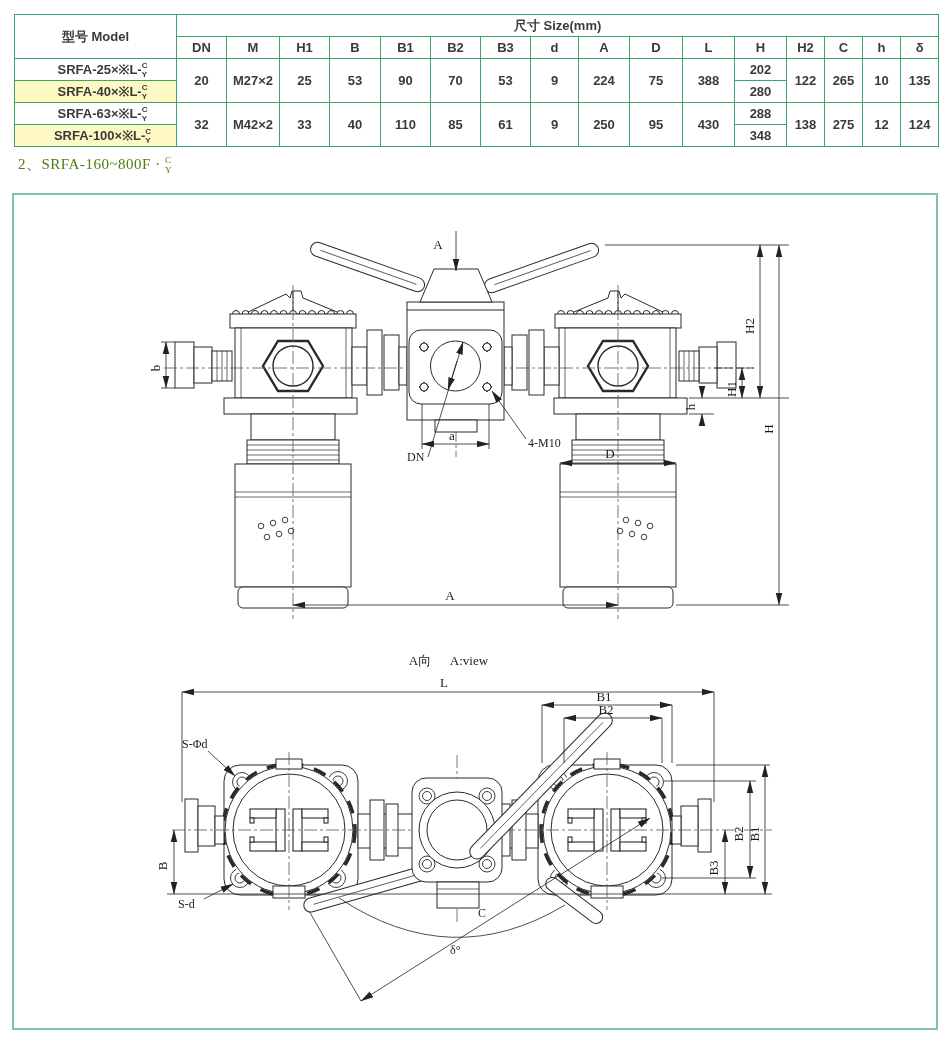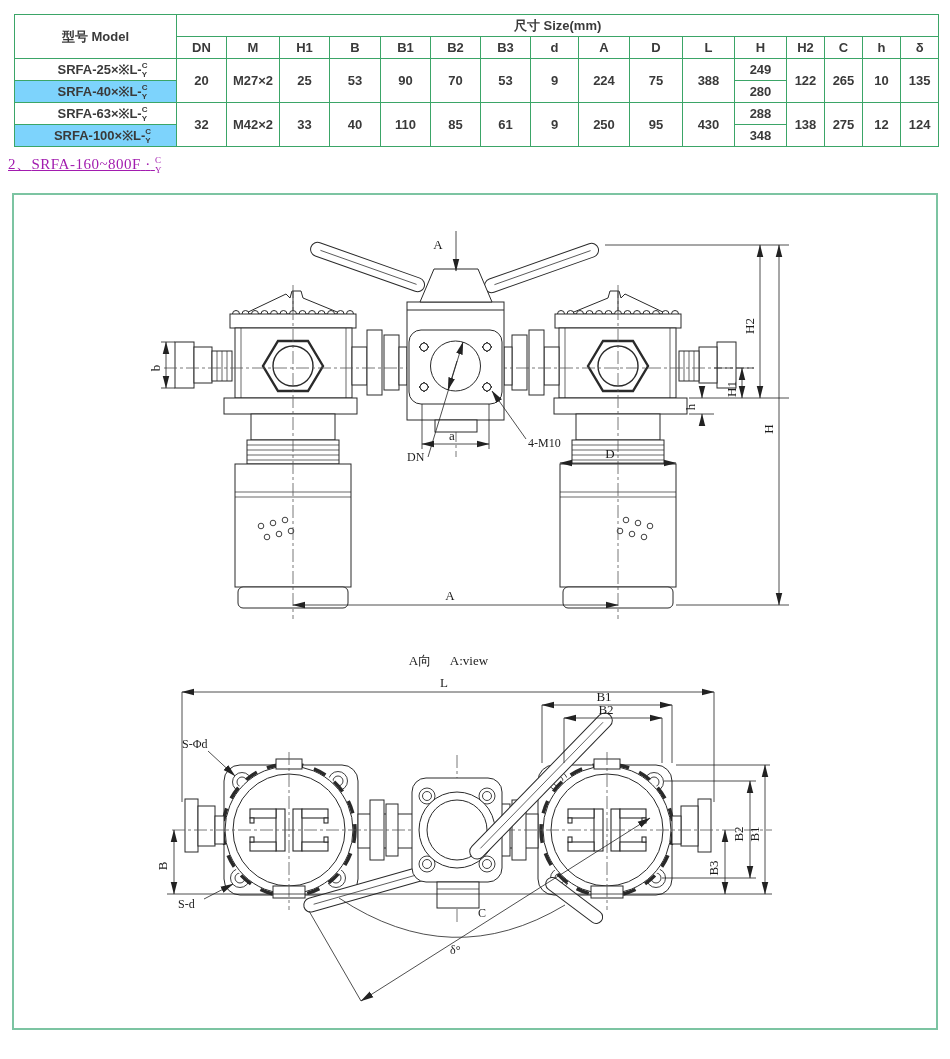--- a/index.html
+++ b/index.html
@@ -11,26 +11,26 @@
   
   .tbl-wrap { position:absolute; left:14px; top:14px; width:924px;font-weight:bold; }
   table.size { border-collapse:collapse; width:100%; table-layout:fixed; }
   table.size td {
     border:1px solid #3ba567; text-align:center; vertical-align:middle;
     font-size:13px; color:#3a3a3a; height:22px; background:#fff; overflow:hidden;
   }
   td.hdr { background:#e6f4ea; font-size:12.5px; height:20px; }
   td.colhdr { background:#e6f4ea; height:25px; font-size:13px; }
   td.model-cell { text-align:center; font-size:13px;padding-left:14px; }
-  tr.alt td.model-cell, td.alt { background:#7dd3fc; }
+  tr.alt td.model-cell, td.alt { background:#fef9c3; }
   .stack { display:inline-block; vertical-align:middle; font-size:8px; line-height:1.05; text-align:left; }
   
   .heading {
-    position:absolute; left:8px; top:155px; font-family:"Liberation Serif", serif;
-    font-size:15px; color:#a21caf; letter-spacing:0.5px;text-decoration:underline;
+    position:absolute; left:18px; top:155px; font-family:"Liberation Serif", serif;
+    font-size:15px; color:#4d7c0f; letter-spacing:0.5px;
   }
   .heading .stack { font-size:9px; font-family:"Liberation Serif", serif; }
   
   .draw-box {
     position:absolute; left:12px; top:193px; width:926px; height:837px;
     border:2px solid #7cc4a2; background:#fff;
   }
   svg text {
     font-family:"Liberation Serif", serif; font-size:13px; fill:#1c1c1c;
   }
@@ -89,21 +89,21 @@
     <td rowspan="2">M27×2</td>
     <td rowspan="2">25</td>
     <td rowspan="2">53</td>
     <td rowspan="2">90</td>
     <td rowspan="2">70</td>
     <td rowspan="2">53</td>
     <td rowspan="2">9</td>
     <td rowspan="2">224</td>
     <td rowspan="2">75</td>
     <td rowspan="2">388</td>
-    <td>249</td>
+    <td>202</td>
     <td rowspan="2">122</td>
     <td rowspan="2">265</td>
     <td rowspan="2">10</td>
     <td rowspan="2">135</td>
   </tr>
   <tr class="alt">
     <td class="model-cell"><span>SRFA-40×※L-</span><span class="stack"><span>C</span><br><span>Y</span></span></td>
     <td class="alt">280</td>
   </tr>
   <tr>

